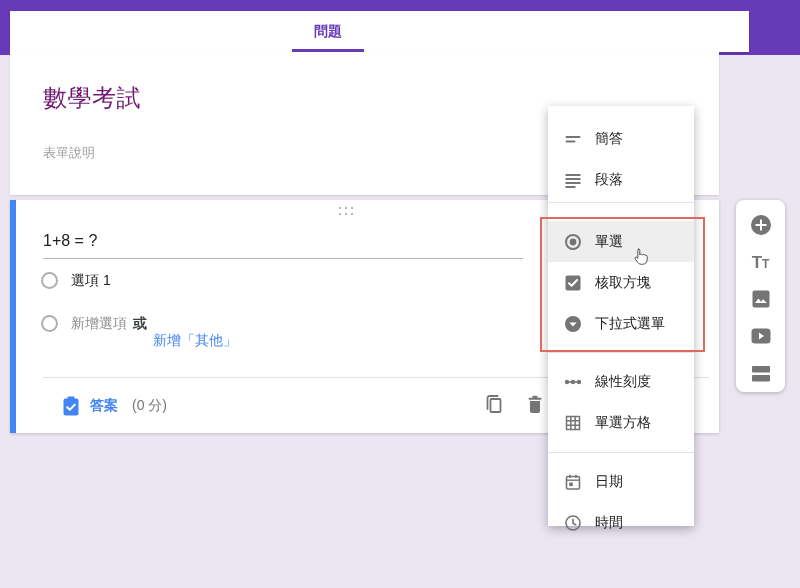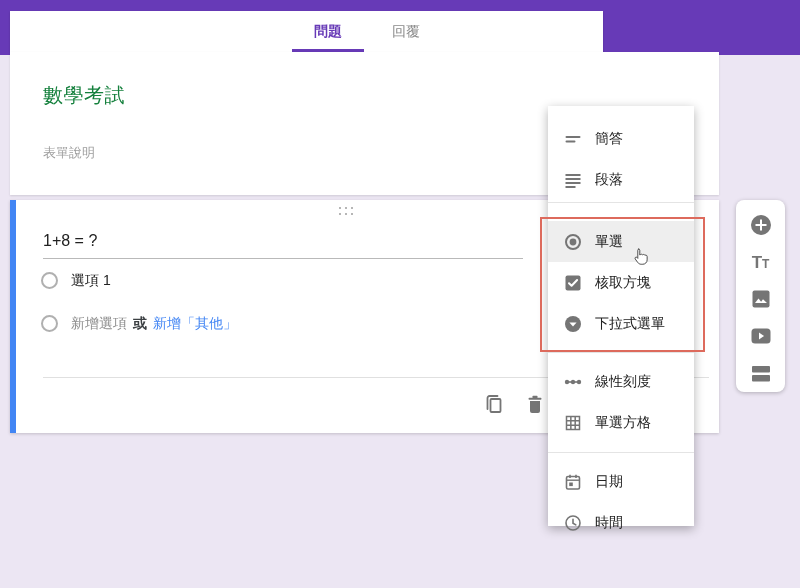--- a/index.html
+++ b/index.html
@@ -10,34 +10,34 @@
     position:relative;overflow:hidden;
     -webkit-font-smoothing:antialiased;
   }
   #screen{position:absolute;inset:0;}
 
   
   .appbar{position:absolute;left:0;top:0;width:800px;height:55px;background:#673AB7;}
 
   
   .tabcard{
-    position:absolute;left:10px;top:11px;width:593px;height:41px;
+    position:absolute;left:10px;top:11px;width:739px;height:41px;
     background:#fff;box-shadow:0 1px 2px rgba(0,0,0,.18);
   }
   .tab{position:absolute;top:0;height:41px;display:flex;align-items:center;font-size:14px;cursor:pointer;}
   .tab.questions{left:282px;width:72px;justify-content:center;color:#673AB7;font-weight:bold;}
   .tab.responses{left:366px;width:60px;justify-content:center;color:#8a8a8a;}
   .tab-underline{position:absolute;left:282px;top:38px;width:72px;height:3px;background:#673AB7;}
 
   
   .titlecard{
     position:absolute;left:10px;top:52px;width:709px;height:143px;
     background:#fff;box-shadow:0 1px 2px rgba(0,0,0,.12);
   }
-  .form-title{position:absolute;left:33px;top:30px;font-size:20px;color:#15803d;letter-spacing:.5px;}
+  .form-title{position:absolute;left:33px;top:30px;font-size:24px;color:#701a75;letter-spacing:.5px;}
   .form-desc{position:absolute;left:33px;top:92px;font-size:13px;color:#9E9E9E;}
 
   
   .qcard{
     position:absolute;left:10px;top:200px;width:709px;height:233px;
     background:#fff;box-shadow:0 1px 3px rgba(0,0,0,.18);
     border-left:6px solid #4285F4;box-sizing:border-box;
   }
   .draghandle{position:absolute;left:323px;top:7px;width:16px;height:9px;
     display:grid;grid-template-columns:repeat(3,1fr);grid-template-rows:repeat(2,1fr);gap:2px;cursor:grab;}
@@ -47,21 +47,21 @@
     font-size:16px;font-weight:normal;color:#212121;
     padding-bottom:8px;border-bottom:1px solid #B9B9B9;
   }
   .optrow{position:absolute;left:25px;height:22px;display:flex;}
   .optrow.r1{top:72px;}
   .optrow.r2{top:115px;}
   .radio{width:17px;height:17px;border:2px solid #B0B0B0;border-radius:50%;box-sizing:border-box;margin-right:13px;}
   .optlabel{font-size:14px;color:#212121;}
   .addopt{font-size:14px;color:#8d8d8d;}
   .ortext{font-size:14px;color:#3c4043;font-weight:bold;margin:0 6px;}
-  .addother{font-size:14px;color:#4285F4;cursor:pointer;}
+  .addother{font-size:14px;color:#4285F4;cursor:pointer;margin-top:17px;}
   .qdivider{position:absolute;left:27px;top:177px;width:666px;height:1px;background:#E0E0E0;}
   .answerrow{position:absolute;left:45px;top:194px;height:24px;display:flex;align-items:center;cursor:pointer;}
   .answerlabel{font-size:14px;font-weight:bold;color:#4285F4;margin-left:9px;}
   .points{font-size:14px;color:#757575;margin-left:14px;}
   .cardicon{position:absolute;top:193px;width:22px;height:22px;cursor:pointer;}
   .copyicon{left:467px;}
   .trashicon{left:508px;}
   .moredots{position:absolute;left:684px;top:197px;width:4px;display:flex;flex-direction:column;gap:3px;z-index:5;cursor:pointer;}
   .moredots i{width:3.5px;height:3.5px;border-radius:50%;background:#757575;}
 
@@ -96,21 +96,20 @@
 </style>
 </head>
 <body>
 
 <div id="screen">
 
   <div class="appbar"></div>
 
   <div class="tabcard">
     <div class="tab questions">問題</div>
-    <div class="tab responses">回覆</div>
     <div class="tab-underline"></div>
   </div>
 
   <div class="titlecard">
     <div class="form-title">數學考試</div>
     <div class="form-desc">表單說明</div>
   </div>
 
   <div class="qcard">
     <div class="draghandle">
@@ -130,20 +129,29 @@
 
     <div class="optrow r2">
       <div class="radio"></div>
       <span class="addopt">新增選項</span>
       <span class="ortext">或</span>
       <span class="addother">新增「其他」</span>
     </div>
 
     <div class="qdivider"></div>
 
+    <div class="answerrow">
+      <svg width="20" height="22" viewBox="0 0 20 22">
+        <rect x="2.5" y="3.5" width="15" height="17" rx="2" fill="#4285F4"></rect>
+        <rect x="6.5" y="1.5" width="7" height="4" rx="1" fill="#4285F4"></rect>
+        <path d="M6.2 12.2l2.6 2.6 5-5.2" fill="none" stroke="#fff" stroke-width="2" stroke-linecap="round" stroke-linejoin="round"></path>
+      </svg>
+      <span class="answerlabel">答案</span>
+      <span class="points">(0 分)</span>
+    </div>
 
     <svg class="cardicon copyicon" viewBox="0 0 22 22">
       <rect x="7.5" y="6" width="10" height="13" rx="1" fill="none" stroke="#757575" stroke-width="1.8"></rect>
       <path d="M4.5 16V5a2 2 0 0 1 2-2h8" fill="none" stroke="#757575" stroke-width="1.8" stroke-linecap="round"></path>
     </svg>
     <svg class="cardicon trashicon" viewBox="0 0 22 22">
       <path d="M6 8h10v10a2 2 0 0 1-2 2H8a2 2 0 0 1-2-2V8z" fill="#757575"></path>
       <rect x="4.5" y="4.8" width="13" height="1.9" rx=".9" fill="#757575"></rect>
       <rect x="8.5" y="2.8" width="5" height="2.2" rx=".6" fill="#757575"></rect>
     </svg>

